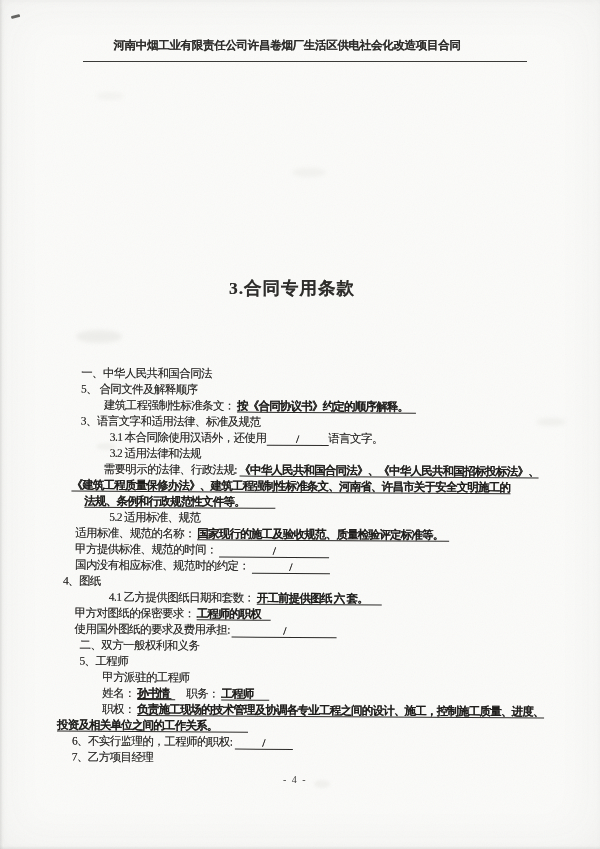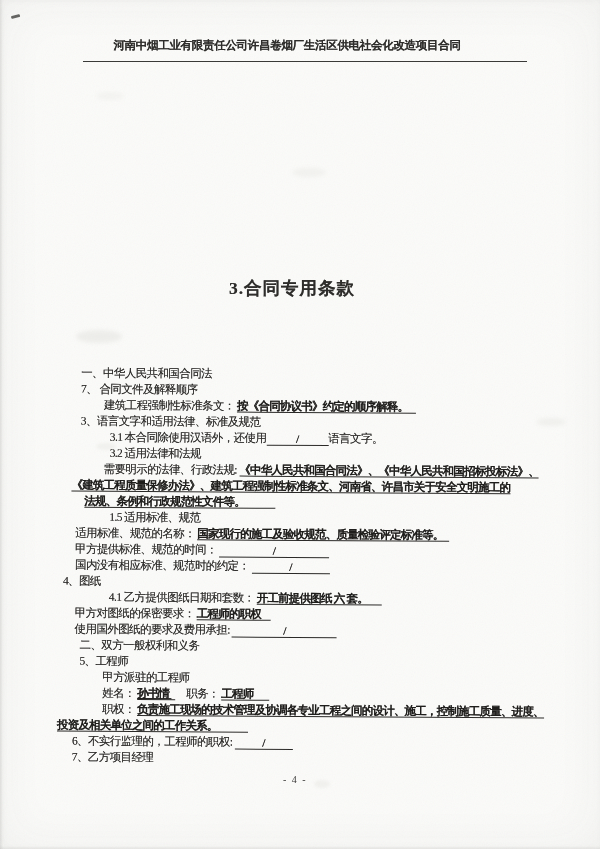--- a/index.html
+++ b/index.html
@@ -93,29 +93,29 @@
   <div class="art edgeL"></div>
   <div class="art edgeB"></div>
 
   <div class="hdr">河南中烟工业有限责任公司许昌卷烟厂生活区供电社会化改造项目合同</div>
   <div class="hdr-rule"></div>
 
   <div class="ttl">3.合同专用条款</div>
 
   <div class="body-block">
       <div class="line ind-a"><span class="t">一、中华人民共和国合同法</span></div>
-      <div class="line ind-a"><span class="t">7、 合同文件及解释顺序</span></div>
+      <div class="line ind-a"><span class="t">5、 合同文件及解释顺序</span></div>
       <div class="line ind-b"><span class="t">建筑工程强制性标准条文： </span><span class="f" style="padding-right: 8px;"> 按《合同协议书》约定的顺序解释。</span></div>
       <div class="line ind-a"><span class="t">3、语言文字和适用法律、标准及规范</span></div>
       <div class="line ind-c"><span class="t">3.1 本合同除使用汉语外，还使用</span><span class="b" style="width: 62px;">/</span><span class="t">语言文字。</span></div>
       <div class="line ind-c"><span class="t">3.2 适用法律和法规</span></div>
       <div class="line ind-b"><span class="t">需要明示的法律、行政法规: </span><span class="f">《中华人民共和国合同法》、《中华人民共和国招标投标法》、</span></div>
       <div class="line ind-w1"><span class="f">《建筑工程质量保修办法》、建筑工程强制性标准条文、河南省、许昌市关于安全文明施工的</span></div>
       <div class="line ind-w2"><span class="f" style="padding-right: 30px;">法规、条例和行政规范性文件等。</span></div>
-      <div class="line ind-c"><span class="t">1.5 适用标准、规范</span></div>
+      <div class="line ind-c"><span class="t">5.2 适用标准、规范</span></div>
       <div class="line ind-d"><span class="t">适用标准、规范的名称： </span><span class="f" style="padding-right: 6px;"> 国家现行的施工及验收规范、质量检验评定标准等。</span></div>
       <div class="line ind-d"><span class="t">甲方提供标准、规范的时间： </span><span class="b" style="width: 110px;">/</span></div>
       <div class="line ind-d"><span class="t">国内没有相应标准、规范时的约定： </span><span class="b" style="width: 78px;">/</span></div>
       <div class="line ind-e"><span class="t">4、图纸</span></div>
       <div class="line ind-c"><span class="t">4.1 乙方提供图纸日期和套数： </span><span class="f" style="padding-right: 14px;">开工前提供图纸 六 套。</span></div>
       <div class="line ind-d"><span class="t">甲方对图纸的保密要求： </span><span class="f" style="padding-right: 10px;"> 工程师的职权 </span></div>
       <div class="line ind-d"><span class="t">使用国外图纸的要求及费用承担: </span><span class="b" style="width: 105px;">/</span></div>
       <div class="line ind-a"><span class="t">二、双方一般权利和义务</span></div>
       <div class="line ind-a"><span class="t">5、工程师</span></div>
       <div class="line ind-b"><span class="t">甲方派驻的工程师</span></div>

